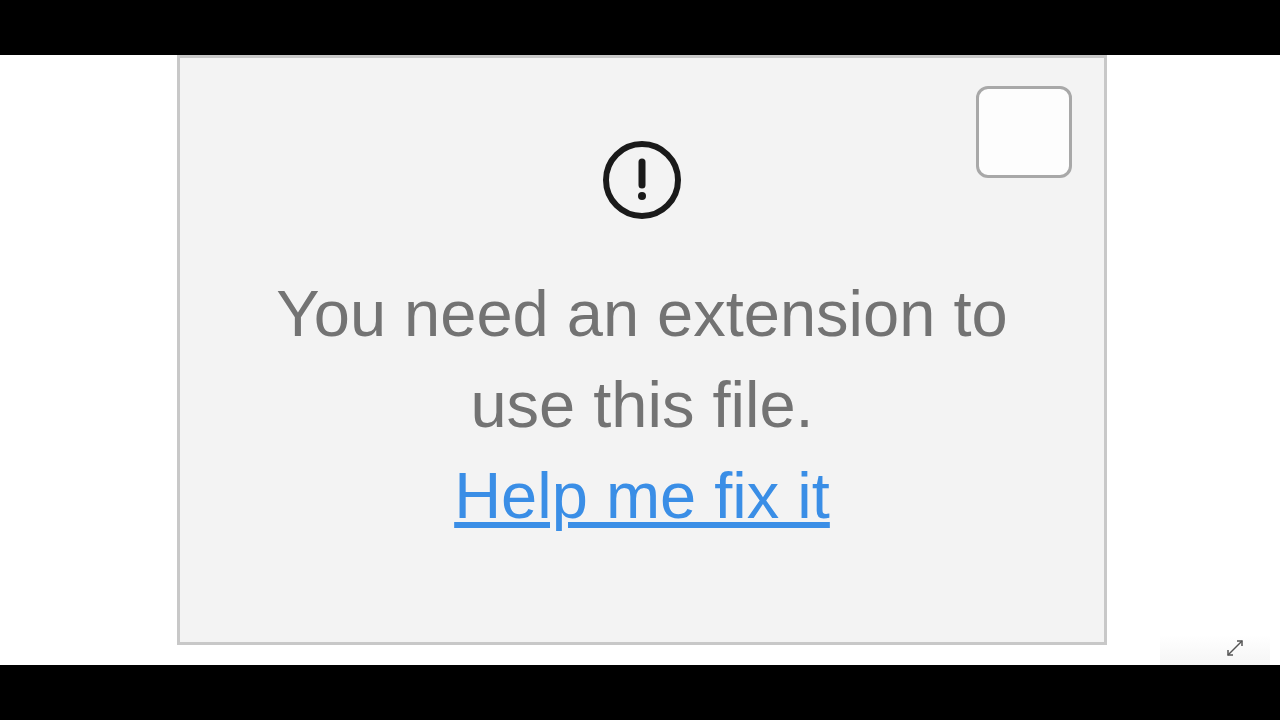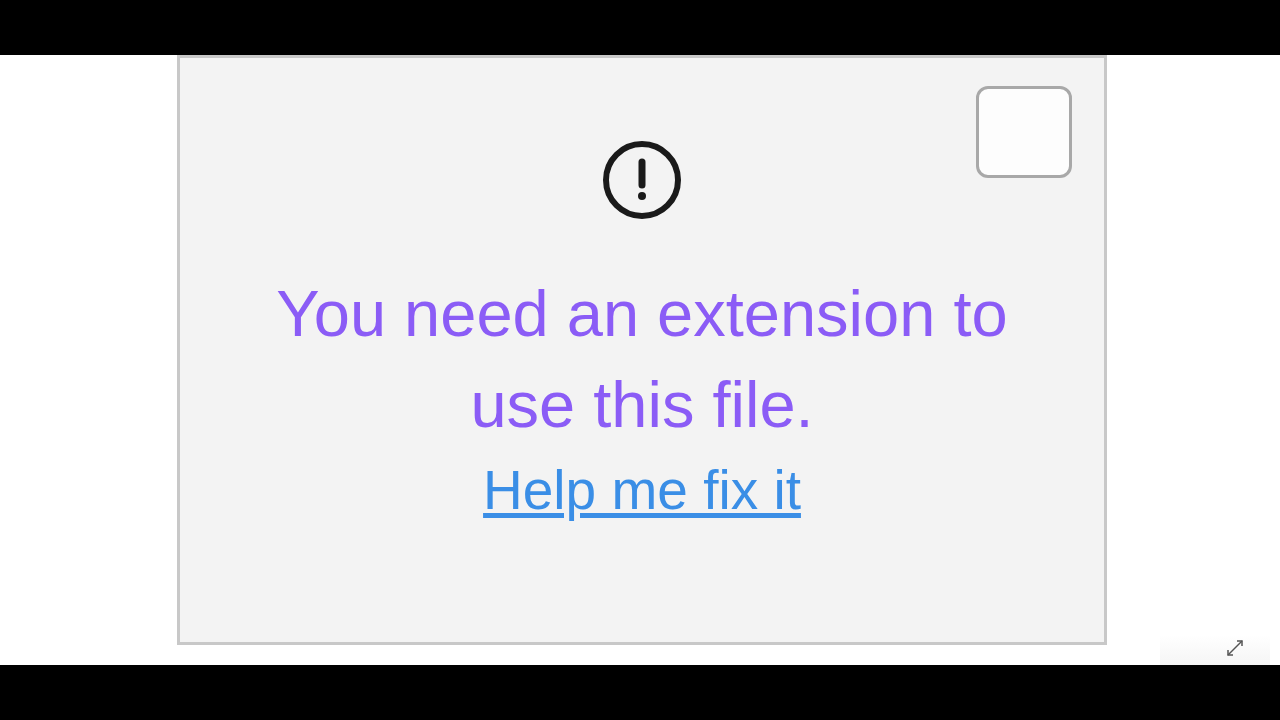--- a/index.html
+++ b/index.html
@@ -72,29 +72,29 @@
     .message-block {
       position: absolute;
       top: 210px;
       left: 0;
       width: 100%;
       text-align: center;
     }
     .message-text {
       font-size: 65px;
       line-height: 1.4;
-      color: #8b5cf6;
+      color: #737373;
       font-weight: 400;
       letter-spacing: 0px;
       padding: 0 40px;
     }
     .help-link {
       display: inline-block;
       margin-top: 8px;
-      font-size: 55px;
+      font-size: 65px;
       color: #3a8ee6;
       text-decoration: underline;
       text-underline-offset: 4px;
       font-weight: 400;
       cursor: pointer;
     }
     .expand-icon {
       position: absolute;
       right: 35px;
       bottom: 62px;

